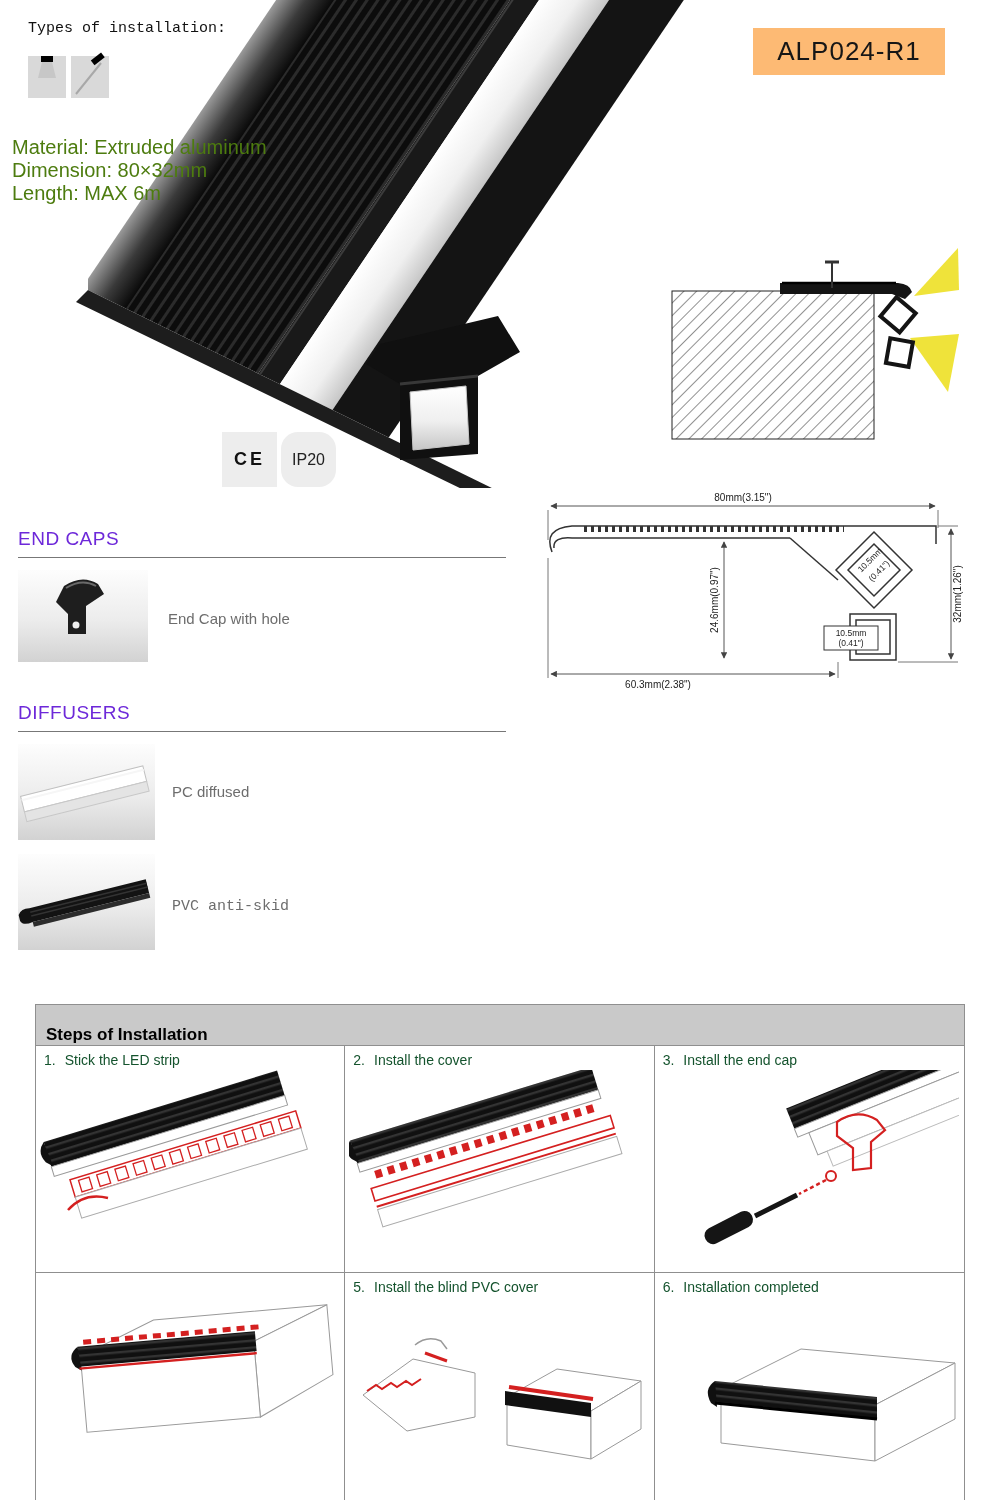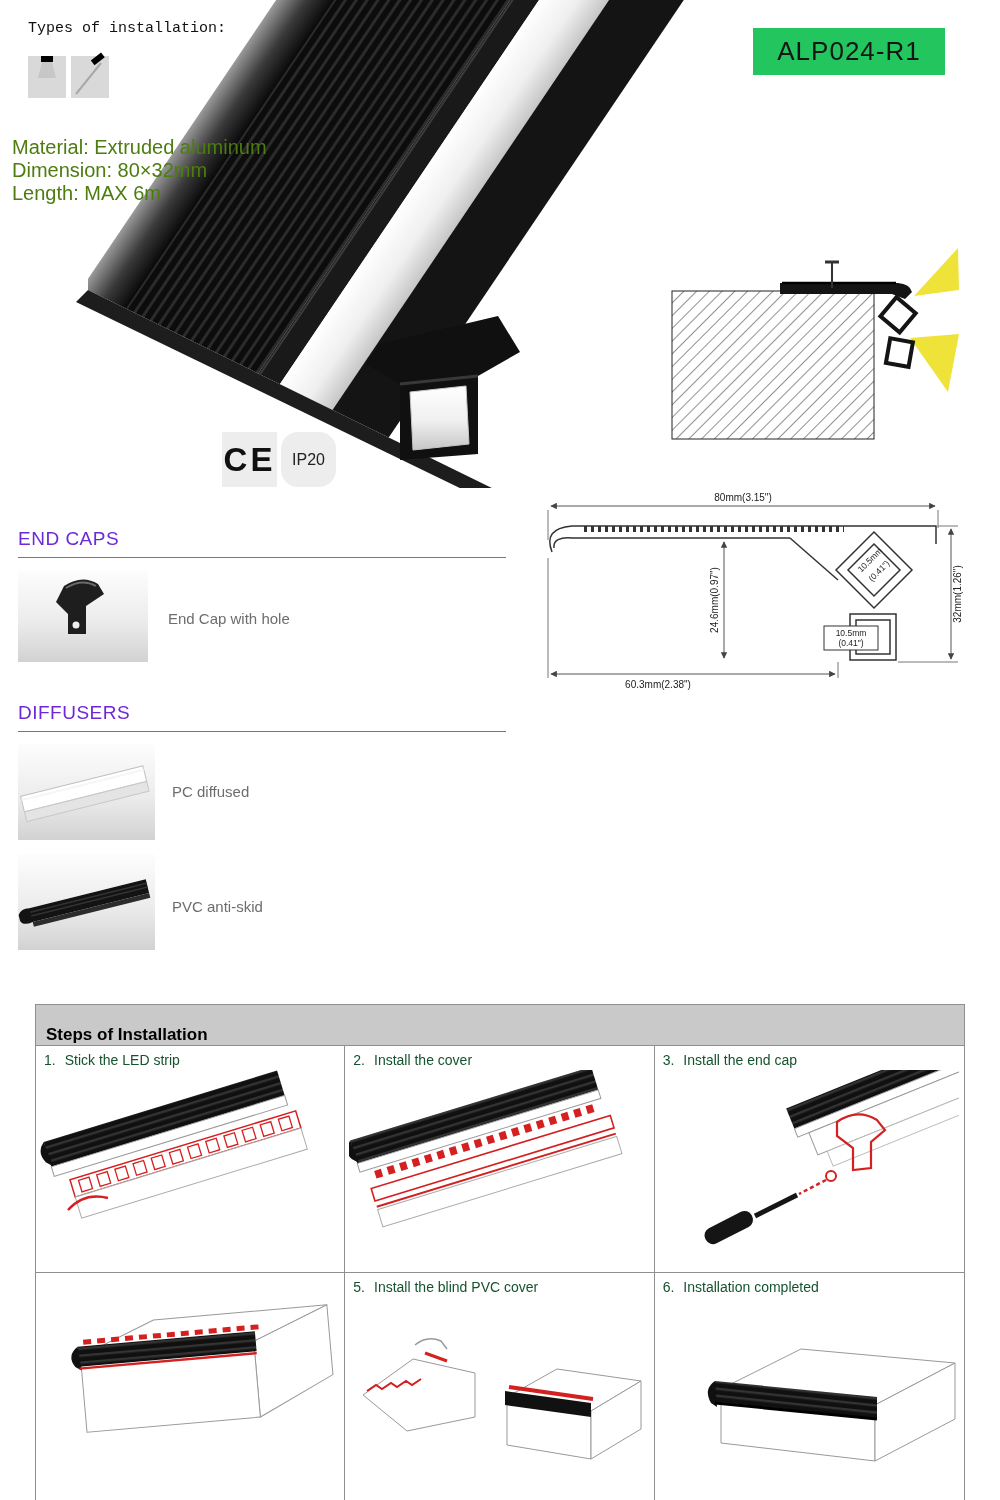--- a/index.html
+++ b/index.html
@@ -9,51 +9,51 @@
     font-family:"Liberation Sans", sans-serif; color:#222;
     overflow:hidden;
   }
   .abs { position:absolute; }
 
   
   .types-label { left:28px; top:20px; font-size:15px; color:#111; z-index:3;font-family:Liberation Mono, monospace; }
   .type-icons  { left:28px; top:50px; display:flex; gap:5px; z-index:3; }
   .model-box {
     left:753px; top:28px; width:192px; height:47px;
-    background:#22c55e; color:#161616;
+    background:#fdba74; color:#161616;
     display:flex; align-items:center; justify-content:center;
     font-size:26px; letter-spacing:1px; z-index:3;
   }
   .materials { left:12px; top:136px; font-size:20px; line-height:23px; color:#4d7c0f; z-index:3; }
 
   .cert-box {
     top:432px; width:55px; height:55px; background:#ededed;
     display:flex; align-items:center; justify-content:center; z-index:3;
   }
-  .ce-box { left:222px; font-size:33px; font-weight:bold; letter-spacing:3px; color:#111; }
+  .ce-box { left:222px; font-size:18px; font-weight:bold; letter-spacing:3px; color:#111; }
   .ip-box { left:281px; font-size:16px; color:#222;border-radius:17px; }
 
   
   .section-h { font-size:19px; color:#6d28d9; letter-spacing:.5px; z-index:3; }
   .h-endcaps { left:18px; top:528px; }
   .h-diff    { left:18px; top:702px; }
   .rule { height:1px; background:#777; width:488px; left:18px; }
   .rule-endcaps { top:557px; }
   .rule-diff    { top:731px; }
 
   .tile {
     background:linear-gradient(180deg,#fdfdfd 0%,#ececec 55%,#d2d2d2 100%);
   }
   .tile-endcap { left:18px; top:570px; width:130px; height:92px; }
   .tile-diff1  { left:18px; top:744px; width:137px; height:96px; }
   .tile-diff2  { left:18px; top:854px; width:137px; height:96px; }
   .tile-label  { font-size:15px; color:#6d6d6d; }
   .lbl-endcap { left:168px; top:610px; }
   .lbl-diff1  { left:172px; top:783px; }
-  .lbl-diff2  { left:172px; top:898px; }
+  .lbl-diff2  { left:172px; top:898px;font-family:Liberation Mono, monospace; }
 
   
   .steps-wrap { left:35px; top:1004px; width:930px; border:1px solid #8f8f8f; background:#fff; }
   .steps-header {
     background:#c9c9c9; border-bottom:1px solid #8f8f8f;
     font-size:17px; font-weight:bold; color:#000; padding:20px 10px; height:28px;
   }
   .steps-grid { display:grid; grid-template-columns:repeat(3,1fr); }
   .step-cell { border-right:1px solid #8f8f8f; border-bottom:1px solid #8f8f8f; height:227px; overflow:hidden; }
   .step-cell:nth-child(3n) { border-right:none; }

